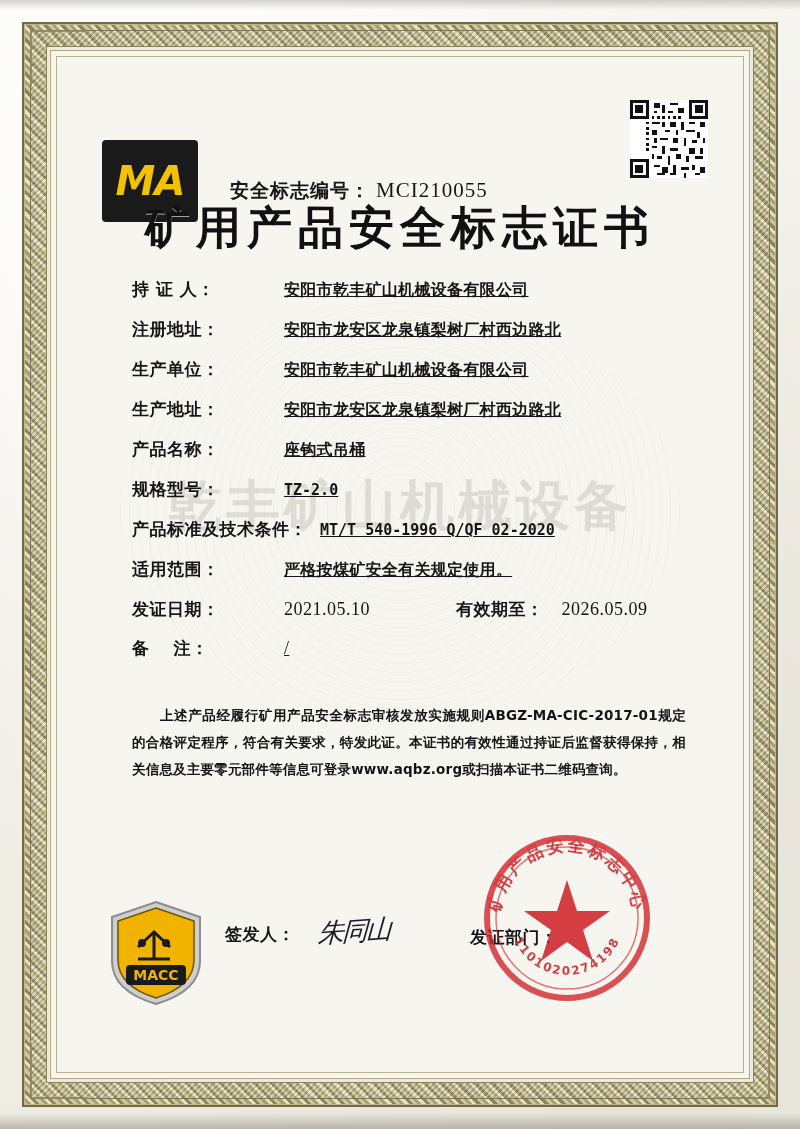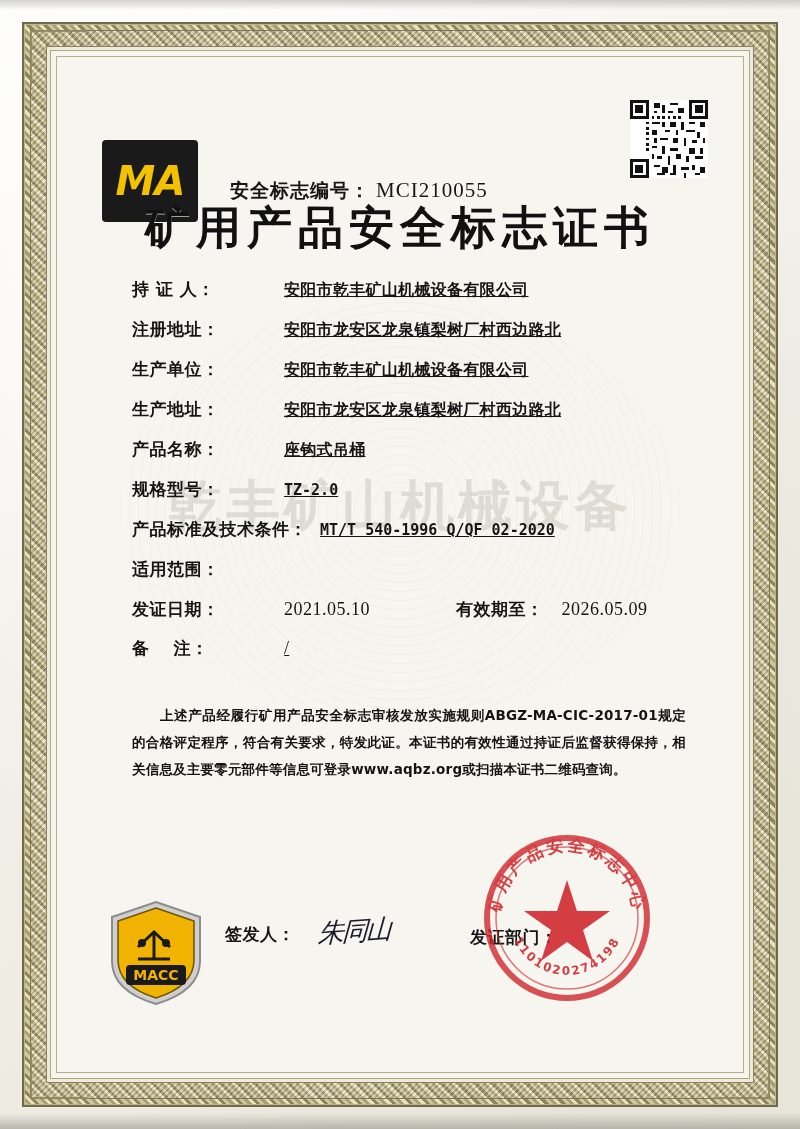--- a/index.html
+++ b/index.html
@@ -516,20 +516,21 @@
         <div class="field-value mono">TZ-2.0</div>
       </div>
 
       <div class="field-row">
         <div class="field-label wide">产品标准及技术条件：</div>
         <div class="field-value mono">MT/T 540-1996 Q/QF 02-2020</div>
       </div>
 
       <div class="field-row">
         <div class="field-label">适用范围：</div>
+        <div class="field-value">严格按煤矿安全有关规定使用。</div>
       </div>
 
       <div class="date-row">
         <div class="date-left">
           <div class="date-label">发证日期：</div>
           <div class="date-value">2021.05.10</div>
         </div>
         <div class="date-right">
           <div class="date-label auto">有效期至：</div>
           <div class="date-value">2026.05.09</div>

